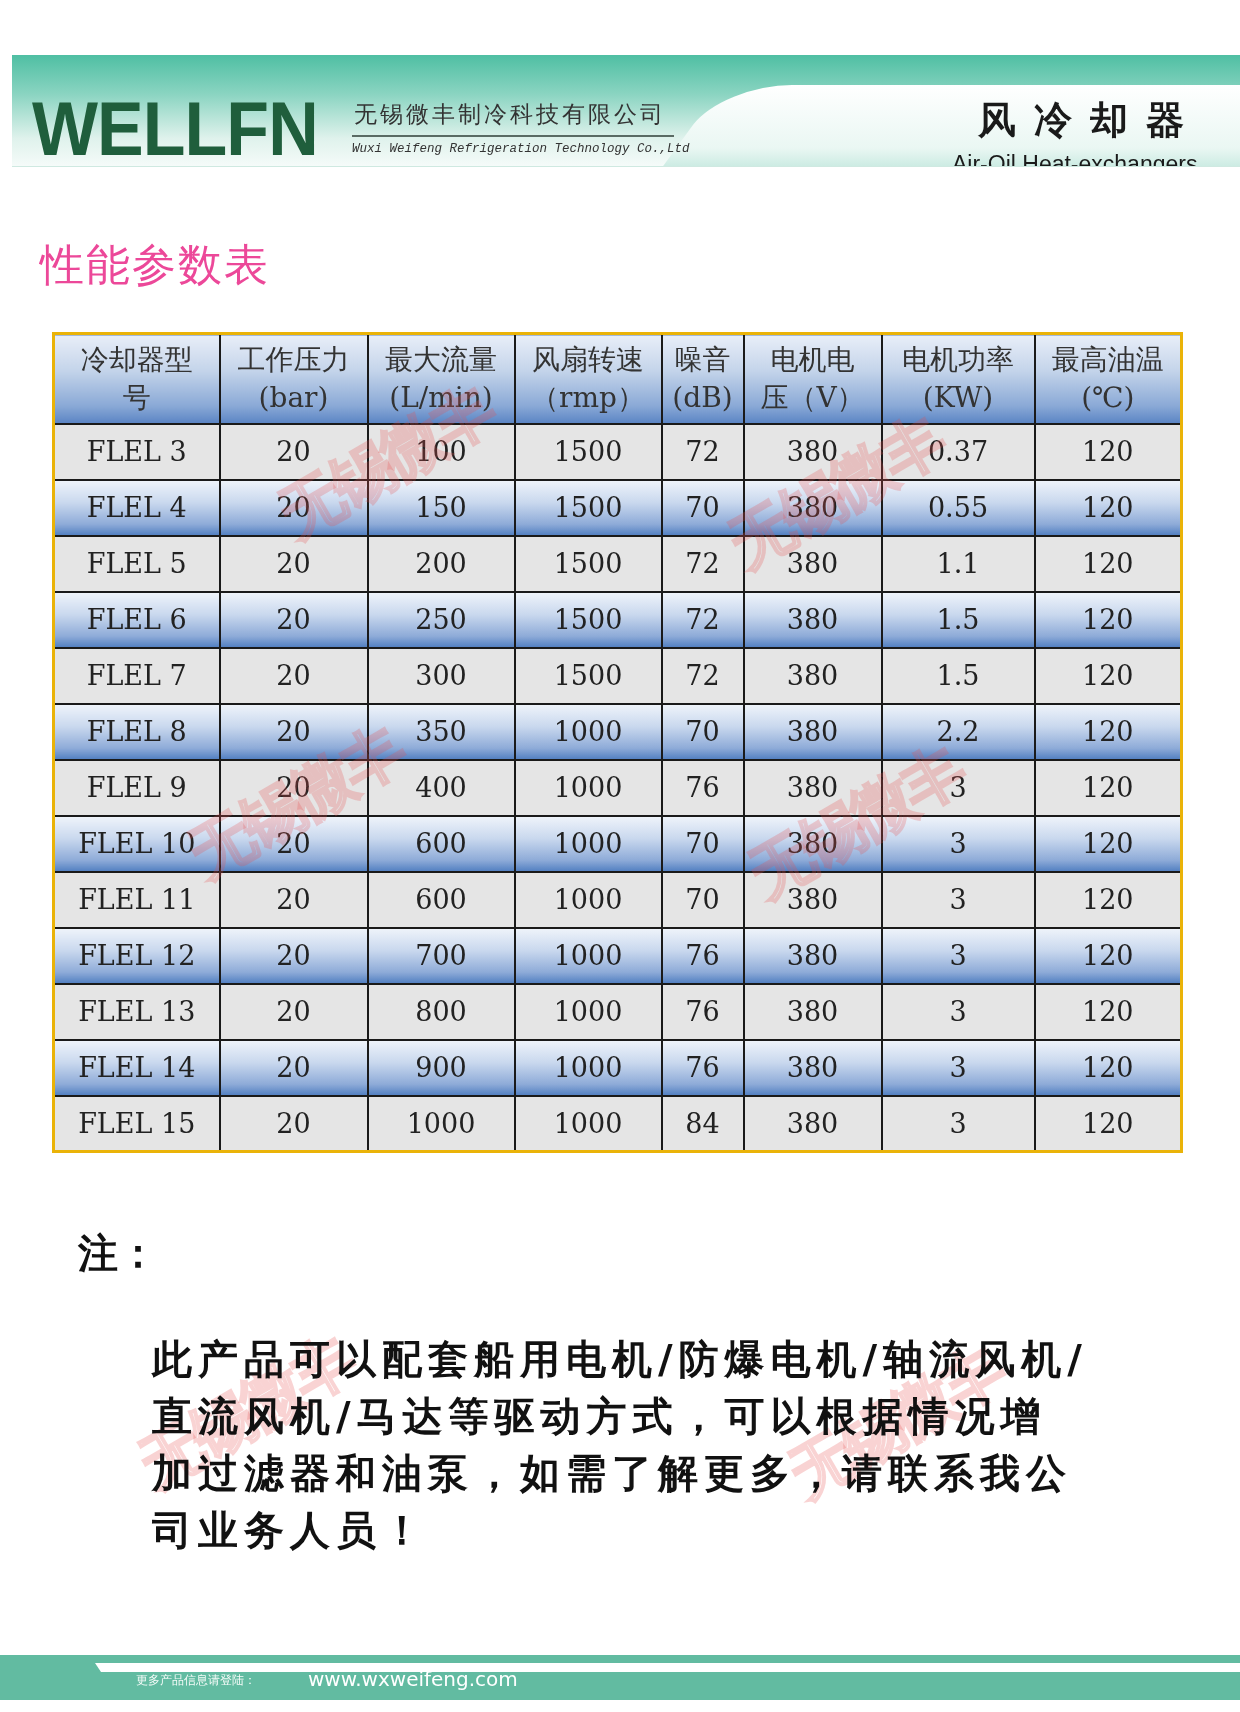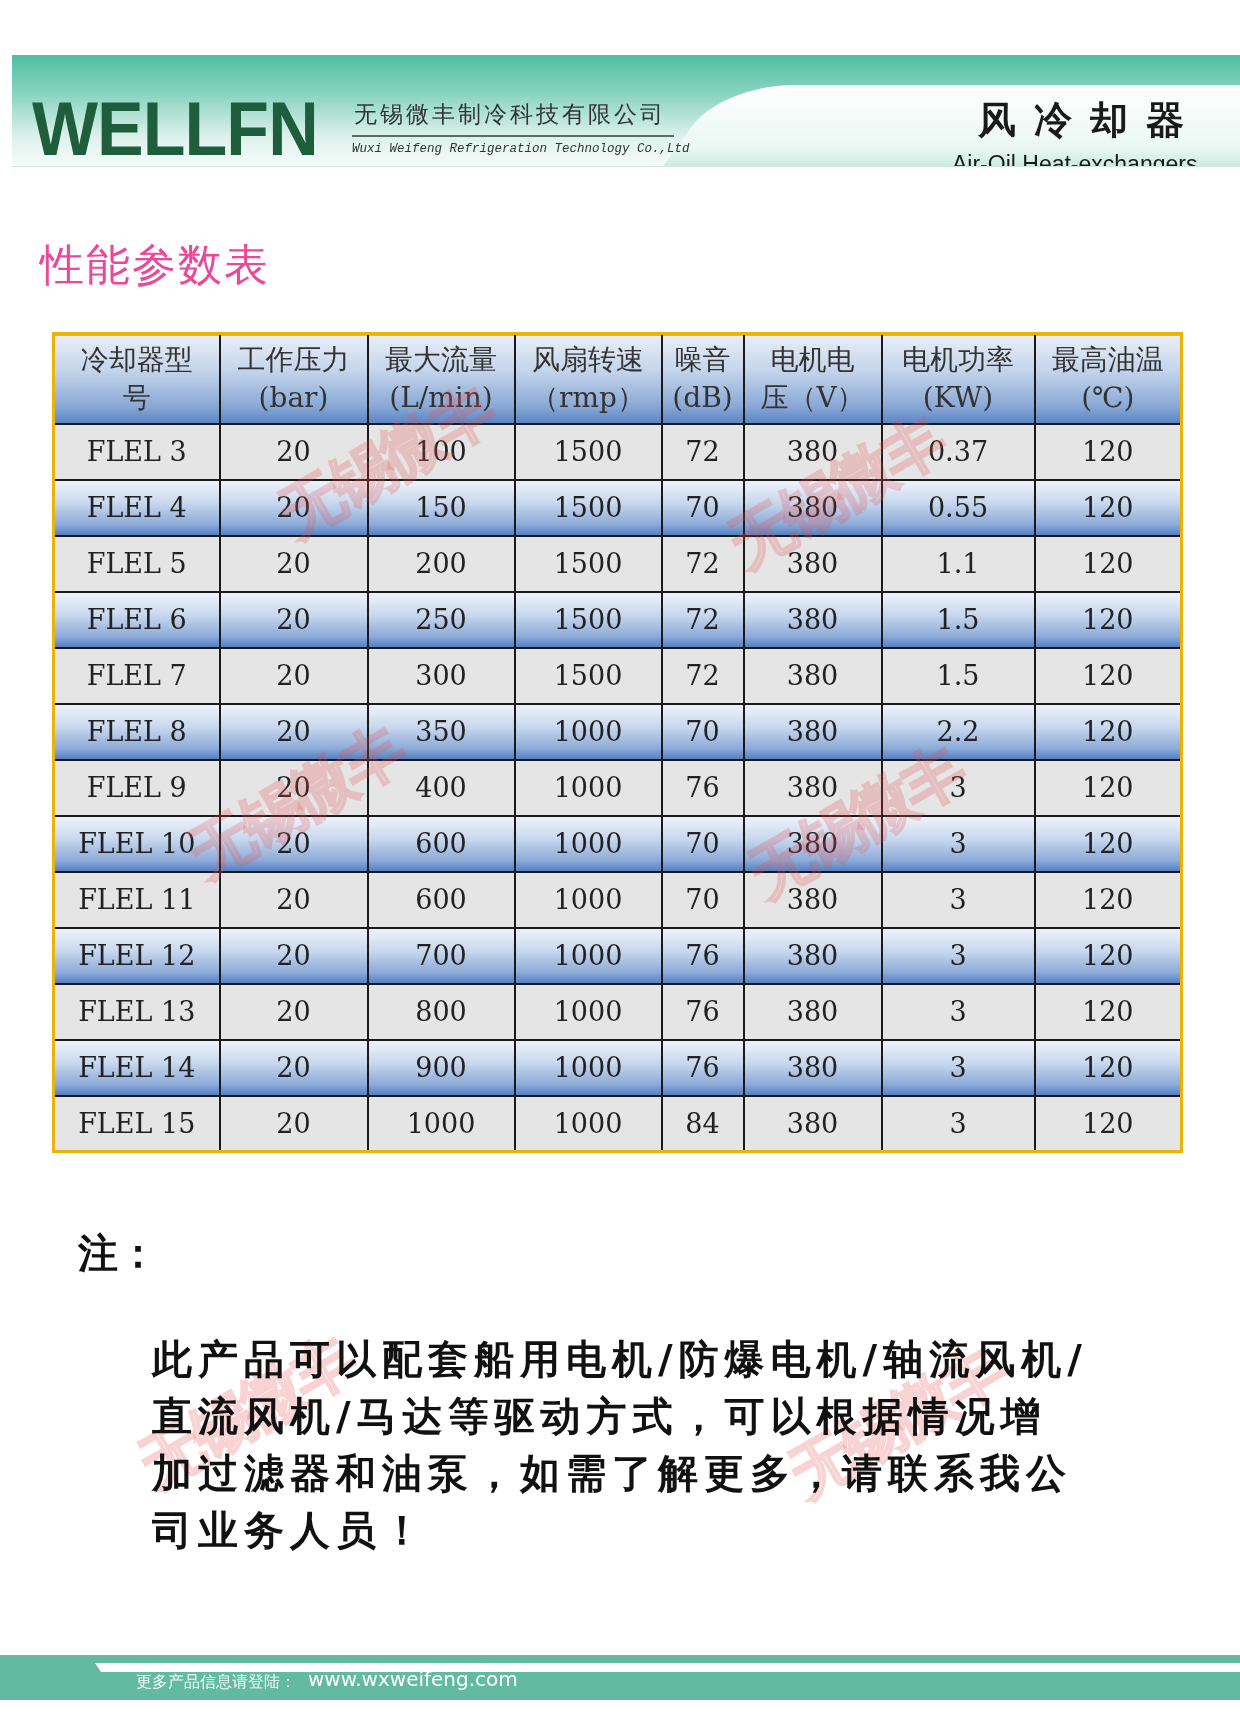--- a/index.html
+++ b/index.html
@@ -96,21 +96,21 @@
   .footer-line1 { position: absolute; left: 0; top: 1655px; width: 1240px; height: 8px; background: #62bba1; }
   .footer-bar {
     position: absolute; left: 0; top: 1663px; width: 1240px; height: 37px; background: #62bba1;
   }
   .footer-bar .cut {
     position: absolute; left: 95px; top: 0; width: 1145px; height: 9px; background: #ffffff;
     clip-path: polygon(0 0, 100% 0, 100% 100%, 6px 100%);
   }
   .footer-text {
     position: absolute; left: 136px; top: 1672px;
-    font-family: "DejaVu Sans", sans-serif; font-size: 16px; color: #f4fbf8;
+    font-family: "DejaVu Sans", sans-serif; font-size: 12px; color: #f4fbf8;
   }
   .footer-url {
     position: absolute; left: 308px; top: 1667px;
     font-family: "DejaVu Sans", sans-serif; font-size: 20px; color: #ffffff;
   }
 </style>
 </head>
 <body>
 
 <div class="banner">

